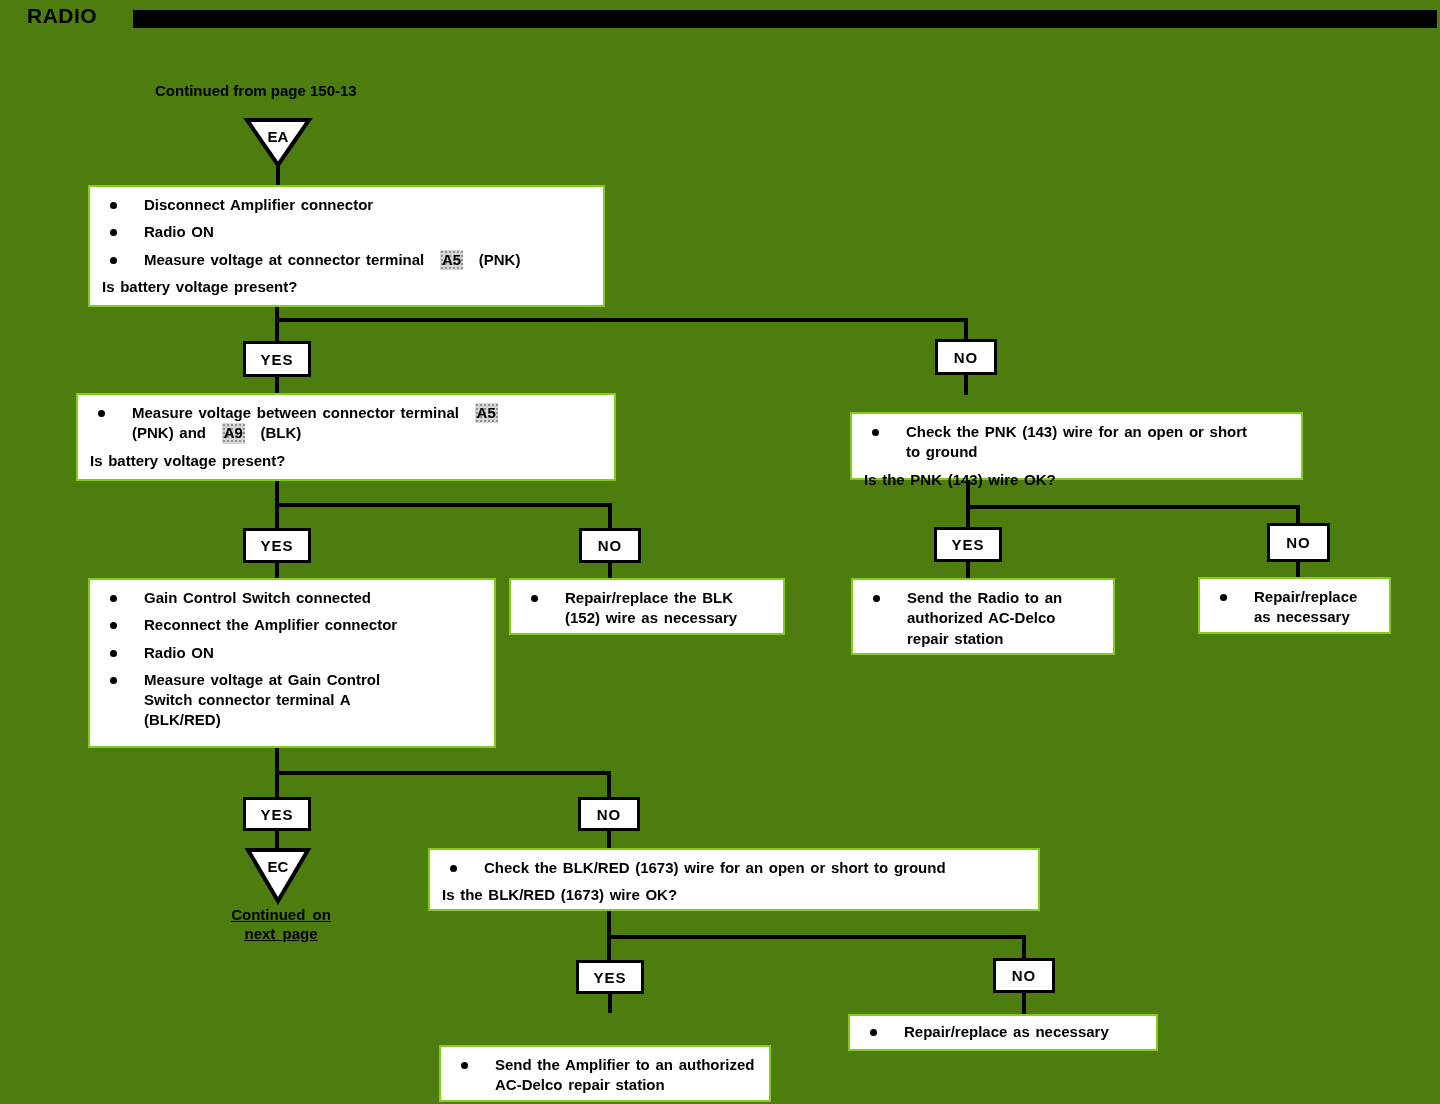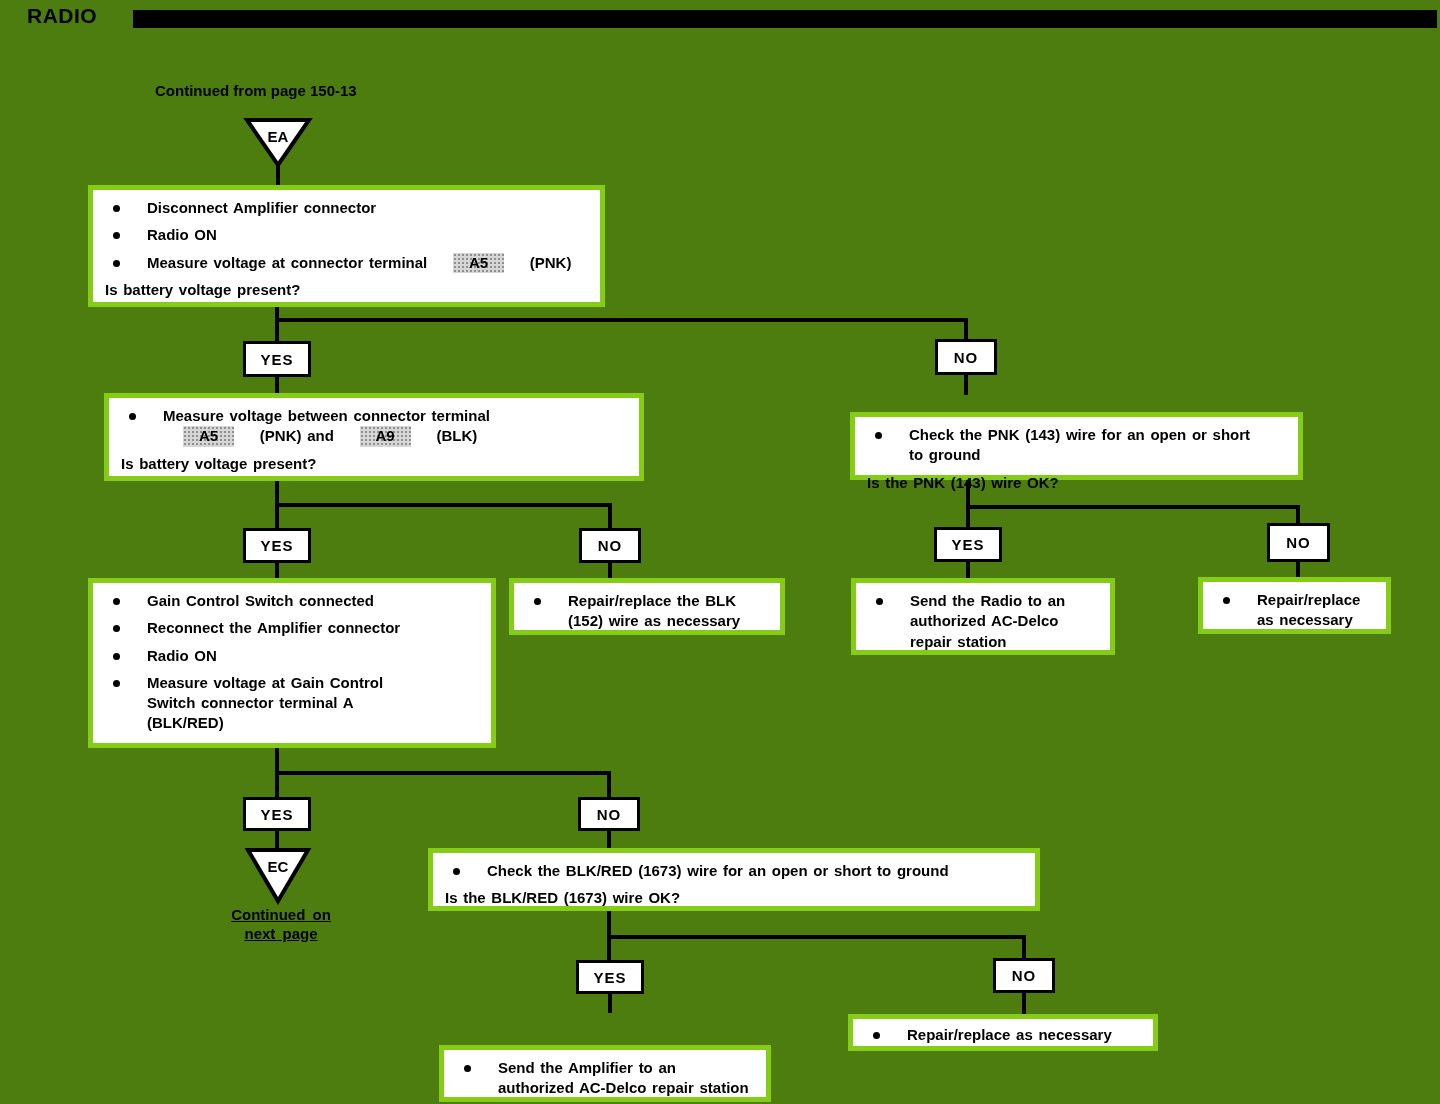--- a/index.html
+++ b/index.html
@@ -6,32 +6,32 @@
   .page {
     position:relative; width:1440px; height:1104px; background:#4d7c0f;
     font-family:"Liberation Sans", sans-serif; font-weight:700; color:#000;
     overflow:hidden;
   }
   .hdr-title { position:absolute; left:27px; top:4px; font-size:21px; letter-spacing:.5px; }
   .hdr-bar { position:absolute; left:133px; top:10px; width:1304px; height:18px; background:#000; }
   .continued-from { position:absolute; left:155px; top:82px; font-size:15px; }
   svg.wires { position:absolute; left:0; top:0; }
   .fbox {
-    position:absolute; box-sizing:border-box; border:5px solid #84cc16; background:#fff;
+    position:absolute; box-sizing:border-box; border:2px solid #84cc16; background:#fff;
     padding:8px 12px 6px 12px; font-size:15px; line-height:1.35; word-spacing:1.5px;
   }
   .brow { display:flex; margin-bottom:7px; }
   .bdot { flex:none; width:7px; height:7px; border-radius:50%; background:#000; margin:7px 27px 0 8px; }
   .btext { display:block; }
   .w400 { max-width:400px; }
   .w345 { max-width:345px; }
   .w252 { max-width:252px; }
   .question { margin-top:2px; }
   .chip {
-    display:inline-block; padding:0 16px; margin:0 20px;
+    display:inline-block; padding:0 2px; margin:0 10px;
     background-color:#d6d6d6;
     background-image:radial-gradient(#8f8f8f 28%, rgba(255,255,255,0) 32%);
     background-size:4px 4px;
     text-align:center;
   }
   .decision {
     position:absolute; box-sizing:border-box; border:3px solid #000; background:#fff;
     display:flex; align-items:center; justify-content:center; font-size:15px; letter-spacing:1px;
   }
   .cont-note { position:absolute; left:198px; top:906px; width:166px; text-align:center; font-size:15px; line-height:1.25; word-spacing:3px;text-decoration:underline; }
@@ -94,21 +94,21 @@
     <div class="brow">
       <span class="bdot"></span>
       <span class="btext"><span>Measure voltage at connector terminal</span> <span class="chip">A5</span> <span>(PNK)</span></span>
     </div>
     <div class="question">Is battery voltage present?</div>
   </div>
 
   <div class="decision" style="left:243px; top:341px; width:68px; height:36px;">YES</div>
   <div class="decision" style="left:935px; top:339px; width:62px; height:36px;">NO</div>
 
-  <div class="fbox" style="left:104px; top:393px; width:540px; height:88px;">
+  <div class="fbox" style="left:76px; top:393px; width:540px; height:88px;">
     <div class="brow">
       <span class="bdot"></span>
       <span class="btext w400"><span>Measure voltage between connector terminal</span> <span class="chip">A5</span> <span>(PNK) and</span> <span class="chip">A9</span> <span>(BLK)</span></span>
     </div>
     <div class="question">Is battery voltage present?</div>
   </div>
 
   <div class="fbox" style="left:850px; top:394px; width:453px; height:68px;margin-top:18px;">
     <div class="brow">
       <span class="bdot"></span>

